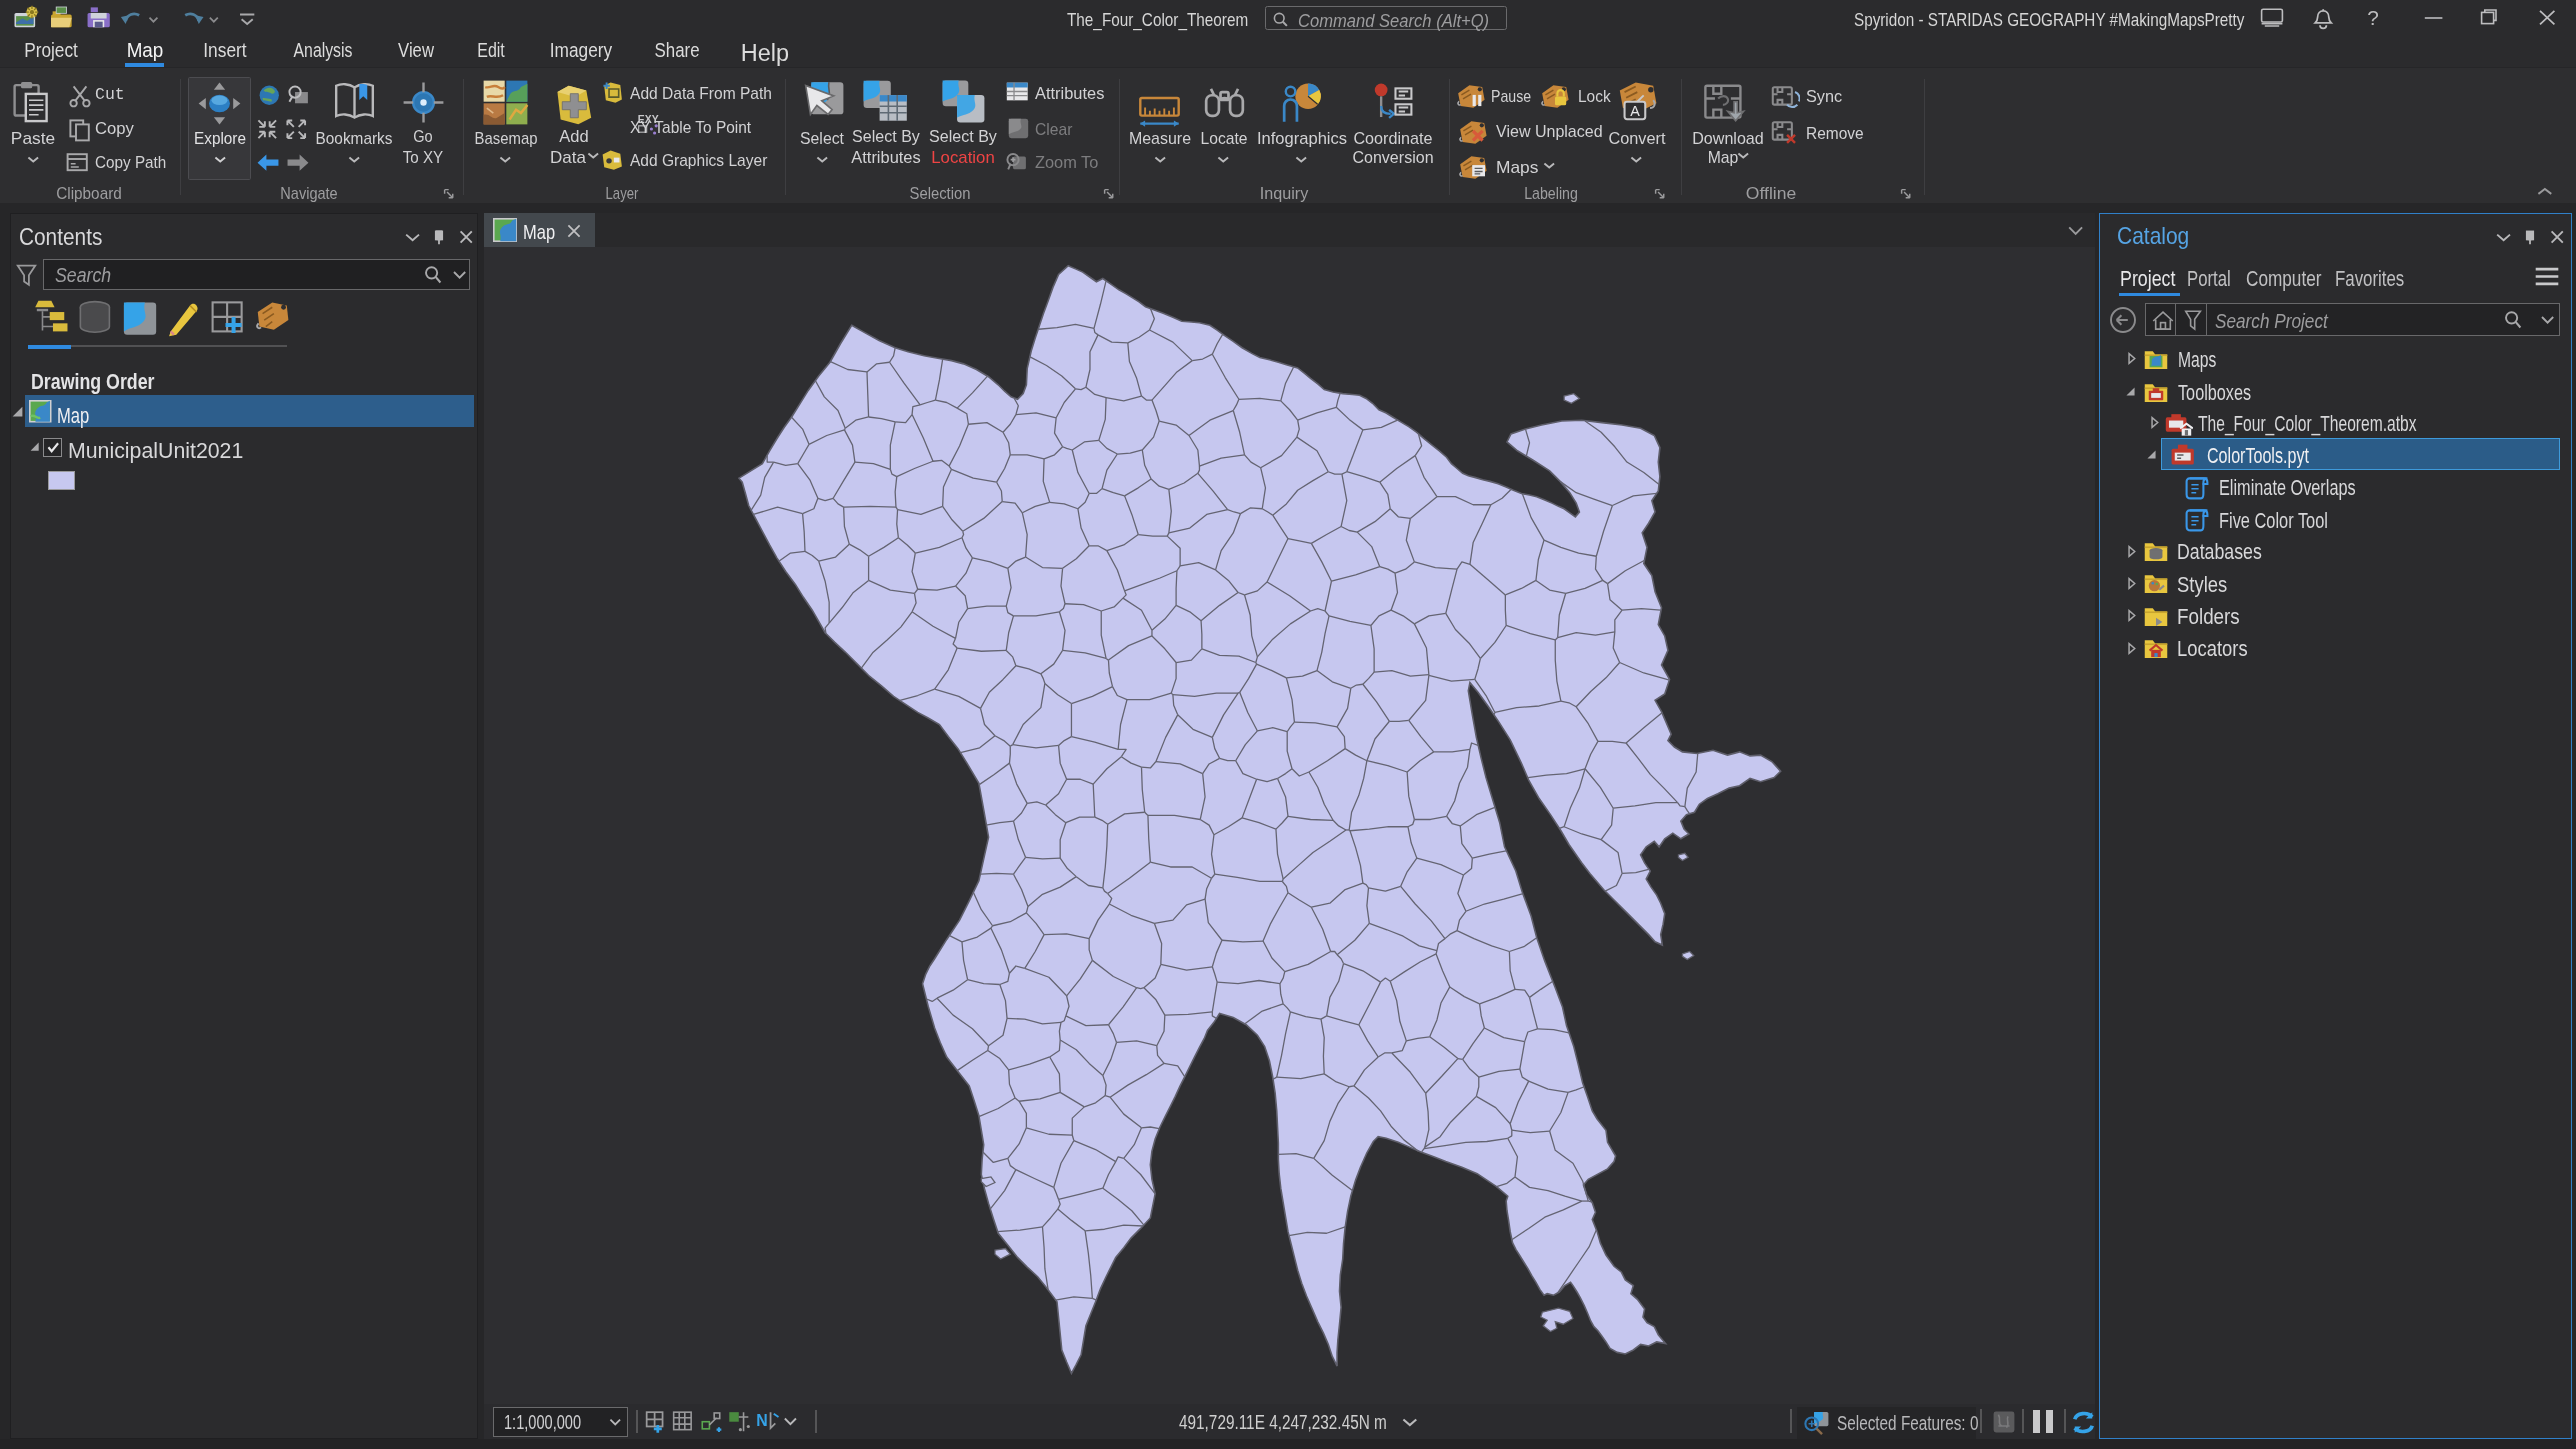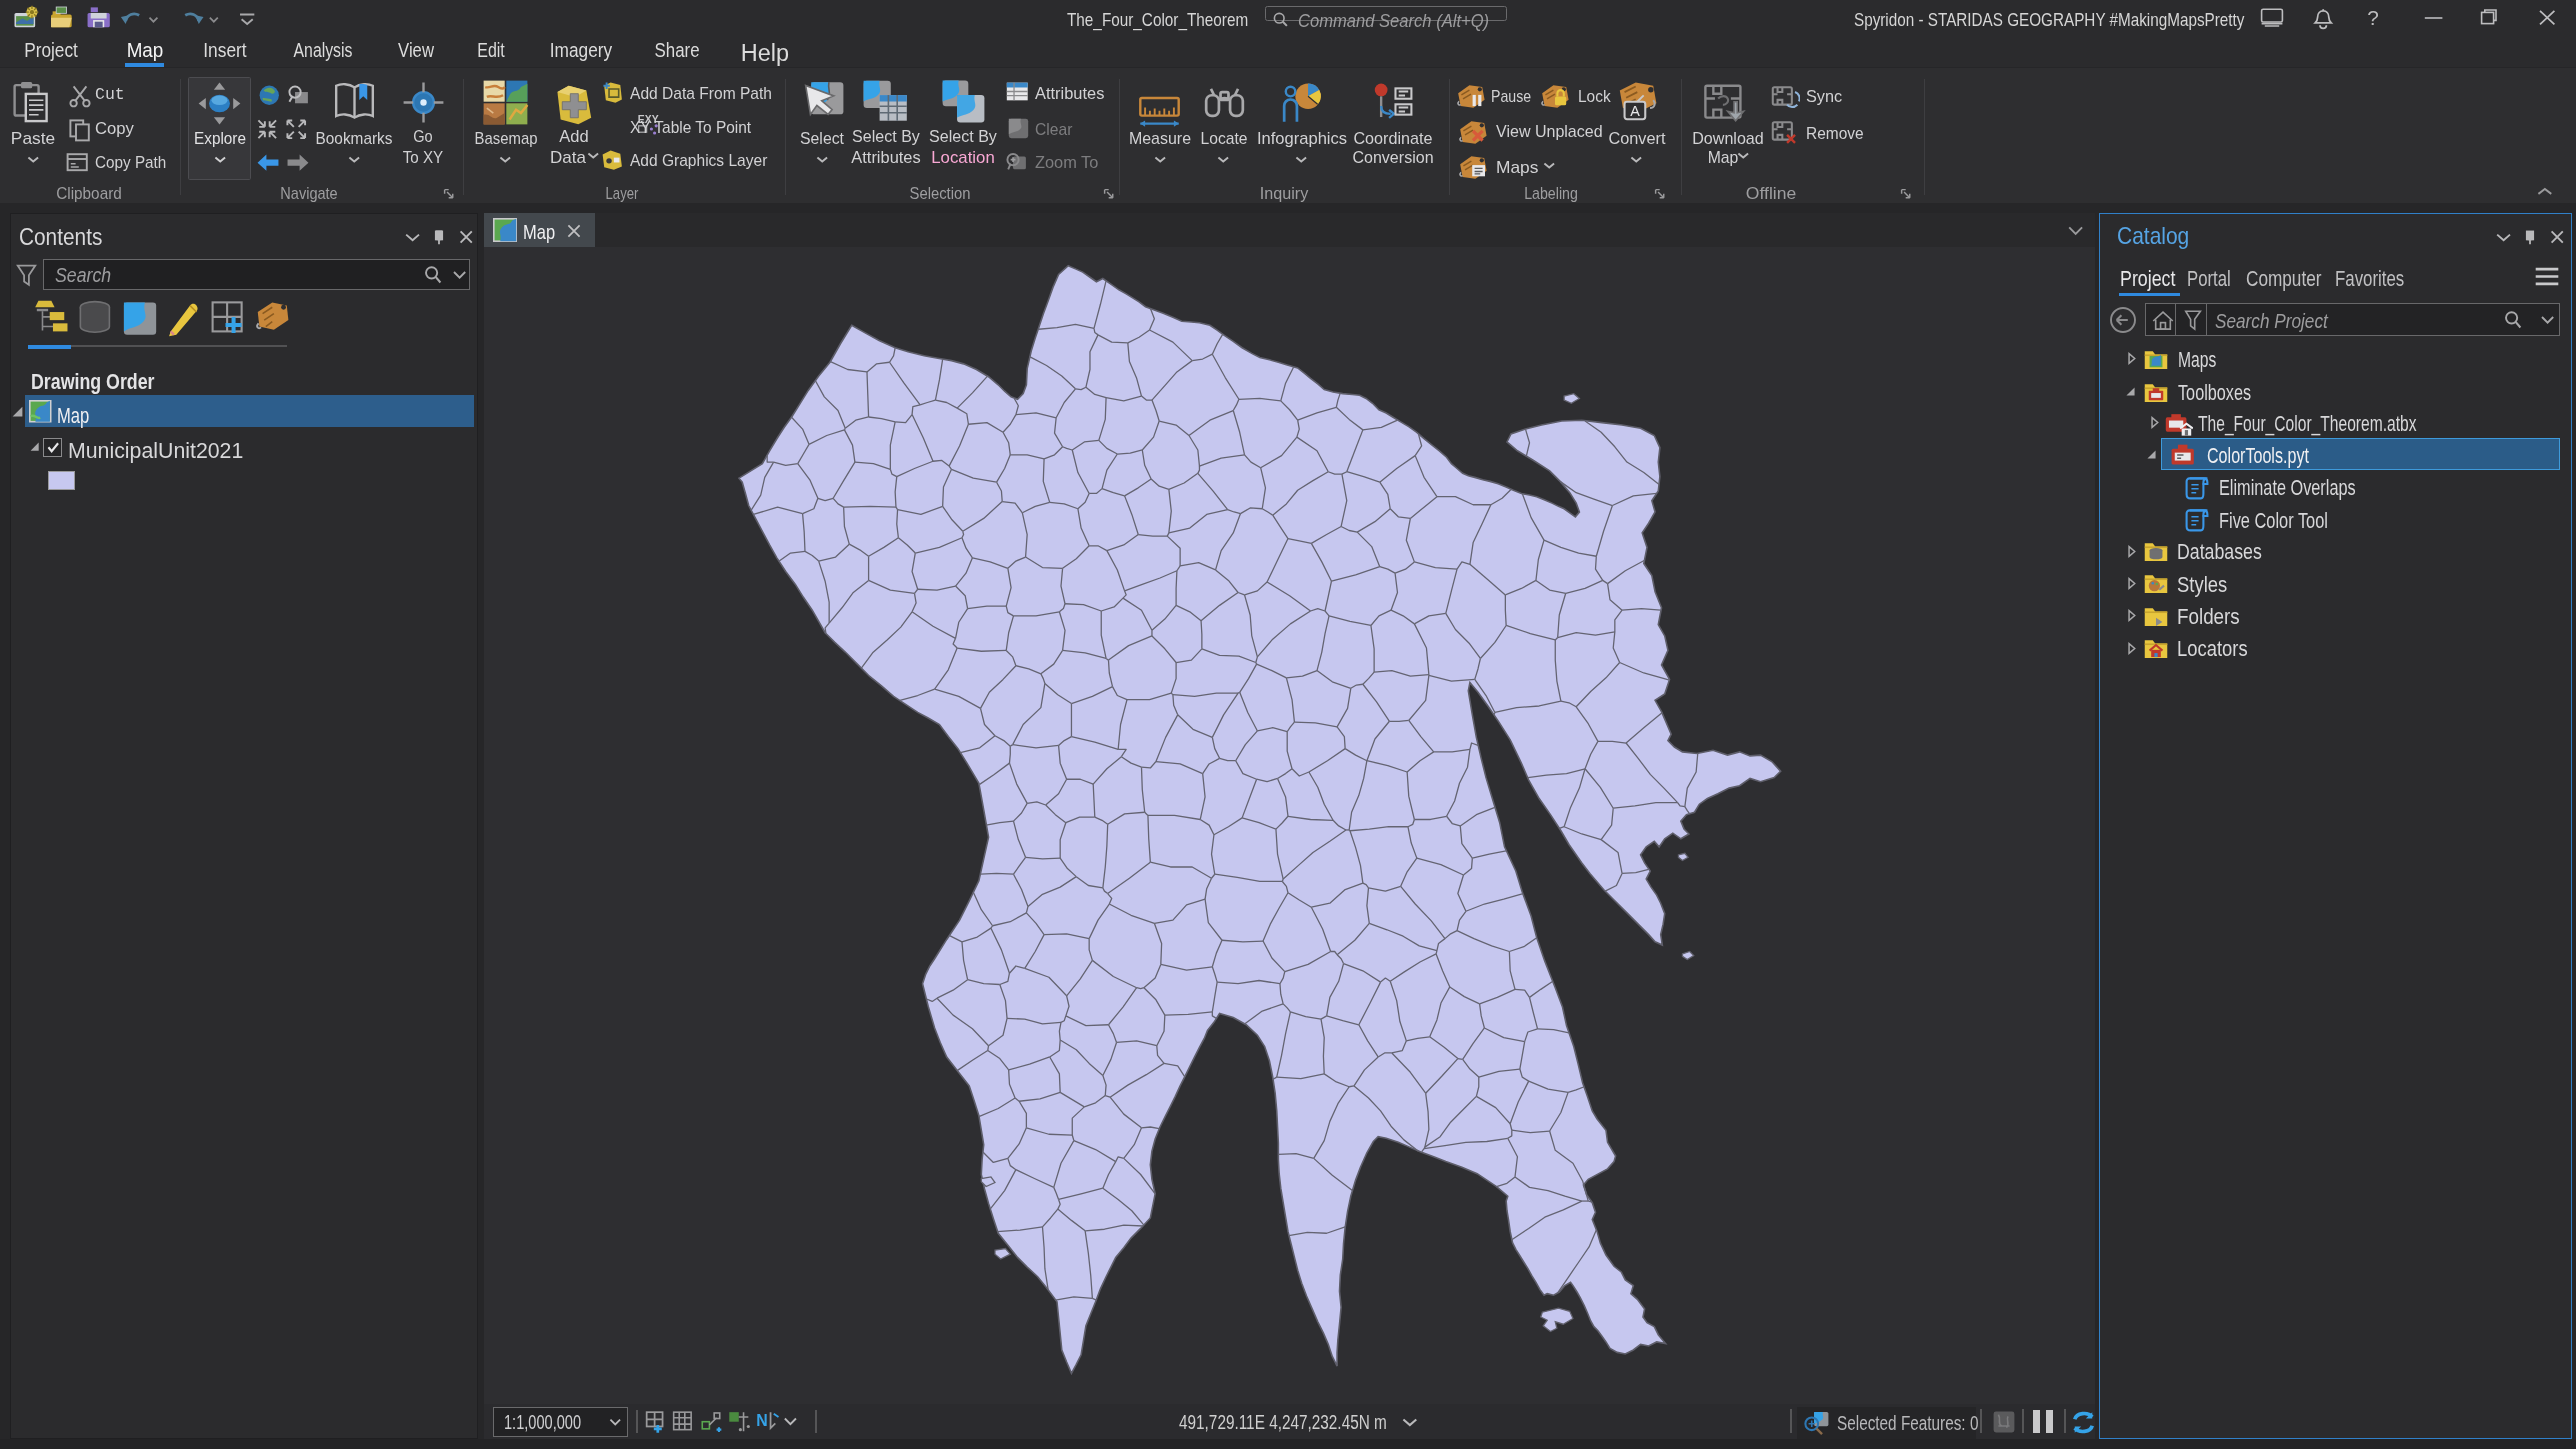--- a/index.html
+++ b/index.html
@@ -44,21 +44,21 @@
  <g fill="none" stroke="#4f7f9e" stroke-width="3.6">
         <path d="M217 13c7-4 15-1 17 7"></path>
       </g>
       <path d="M240 15l-6 9-4-11z" fill="#4f7f9e"></path>
  <path d="M248 16l5 5 5-5" fill="none" stroke="#8b8b8d" stroke-width="2.2"></path>
  <g stroke="#a9a9ab" stroke-width="2.4" fill="none">
         <path d="M286 12h18M288 18l7 6 7-6"></path>
       </g>
 </svg>
 <div class="abs txt fit" style="--tw: 225; left: 1067px; top: 8.9px; font-size: 18.5px; color: rgb(214, 214, 214); transform-origin: left center; transform: scaleX(0.8272);">The_Four_Color_Theorem</div>
-<div class="abs" style="left:1265px;top:5.6px;width:242px;height:15px;border:0.8px solid #6a6a6c;border-radius:2.4px;background:#2b2b2d;">
+<div class="abs" style="left:1265px;top:5.6px;width:242px;height:24px;border:0.8px solid #6a6a6c;border-radius:2.4px;background:#2b2b2d;">
  <svg class="abs" style="left:6.4px;top:4.8px;" width="17.7" height="17.7" viewBox="0 0 22 22">
         <circle cx="9" cy="9" r="6" fill="none" stroke="#a8a8aa" stroke-width="2"></circle>
         <path d="M13.5 13.5l5 5" stroke="#a8a8aa" stroke-width="2.6"></path>
       </svg>
  <div class="abs txt fit" style="--tw: 238; left: 32px; top: 4px; font-size: 17.7px; font-style: italic; color: rgb(157, 157, 159); transform-origin: left center; transform: scaleX(0.937);">Command Search (Alt+Q)</div>
 </div>
 <div class="abs txt fit" style="--tw: 485; left: 1854px; top: 8.9px; font-size: 18.5px; color: rgb(214, 214, 214); transform-origin: left center; transform: scaleX(0.8248);">Spyridon - STARIDAS GEOGRAPHY #MakingMapsPretty</div>
 <svg class="abs" style="left:2259px;top:6.4px;" width="322" height="24" viewBox="0 0 400 30">
  <g stroke="#bdbdbf" stroke-width="2" fill="none">
         <rect x="2" y="4" width="26" height="16" rx="2"></rect>
@@ -303,21 +303,21 @@
       </svg></div>
 <div class="abs txt fit" style="--tw: 84; left: 886px; top: 127px; transform: translateX(-50%) scaleX(0.9438); font-size: 17px; color: rgb(210, 210, 212); transform-origin: center center;">Select By</div>
 <div class="abs txt fit" style="--tw: 86; left: 886px; top: 148px; transform: translateX(-50%) scaleX(0.9663); font-size: 17px; color: rgb(210, 210, 212); transform-origin: center center;">Attributes</div>
 <div class="abs" style="left:941px;top:79px;"><svg width="45" height="45" viewBox="0 0 56 56">
 <rect x="2" y="2" width="32" height="32" rx="4" fill="#9a9a9c"></rect>
         <path d="M2 2h20c-2 8 4 12-2 18s-10 4-18 8z" fill="#35a3e8"></path>
 <rect x="20" y="20" width="34" height="34" rx="4" fill="#b8bdc4"></rect>
         <path d="M20 20h22c-2 9 4 13-2 19s-12 5-20 9z" fill="#35a3e8" opacity=".9"></path>
       </svg></div>
 <div class="abs txt fit" style="--tw: 84; left: 963px; top: 127px; transform: translateX(-50%) scaleX(0.9438); font-size: 17px; color: rgb(210, 210, 212); transform-origin: center center;">Select By</div>
-<div class="abs txt fit" style="--tw: 78; left: 963px; top: 148px; transform: translateX(-50%) scaleX(0.9873); font-size: 17px; color: #f9a8d4; transform-origin: center center; text-align: center;">Location</div>
+<div class="abs txt fit" style="--tw: 78; left: 963px; top: 148px; transform: translateX(-50%) scaleX(0.9873); font-size: 17px; color: #ef4444; transform-origin: center center; text-align: center;">Location</div>
 <div class="abs" style="left:1006px;top:81px;"><svg width="22.5" height="21" viewBox="0 0 28 26">
         <rect x="1" y="2" width="26" height="22" fill="#e8e8ea"></rect>
 <rect x="1" y="2" width="26" height="6" fill="#3a88c8"></rect>
         <path d="M1 13h26M1 18h26M10 2v22" stroke="#8a8a8c" stroke-width="1.6"></path>
       </svg></div>
 <div class="abs txt fit" style="--tw: 86; left: 1035px; top: 84px; font-size: 17px; color: rgb(210, 210, 212); transform-origin: left center; transform: scaleX(0.9663);">Attributes</div>
 <div class="abs" style="left:1008px;top:118px;"><svg width="21" height="21" viewBox="0 0 26 26">
         <rect x="1" y="1" width="24" height="24" rx="3" fill="#6f6f71"></rect>
 <path d="M1 1h15c-2 6 3 9-1 13s-9 3-14 6z" fill="#8a8a8c"></path>
       </svg></div>

